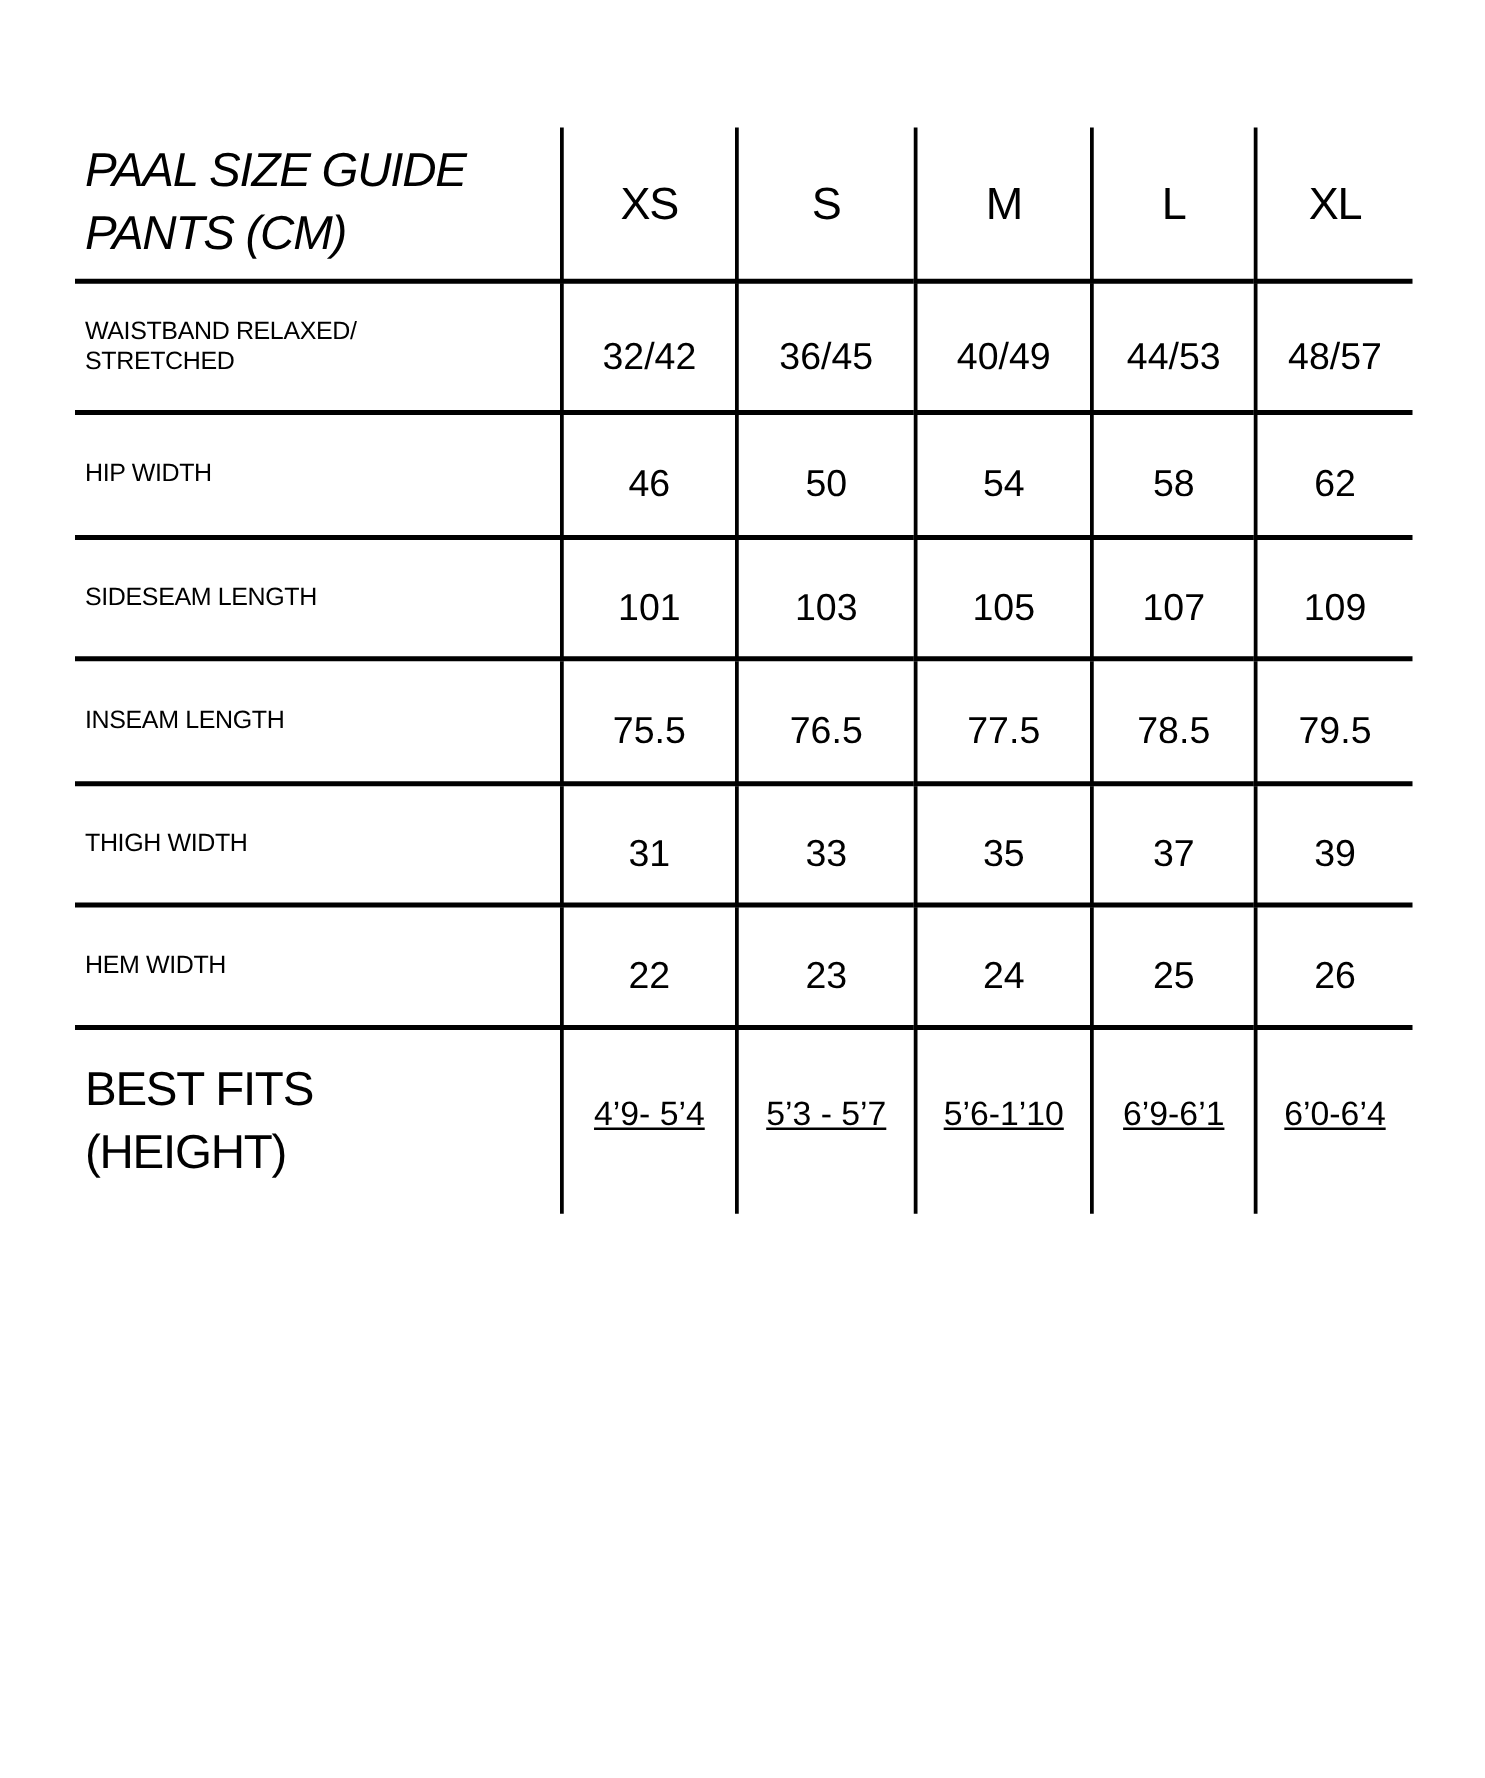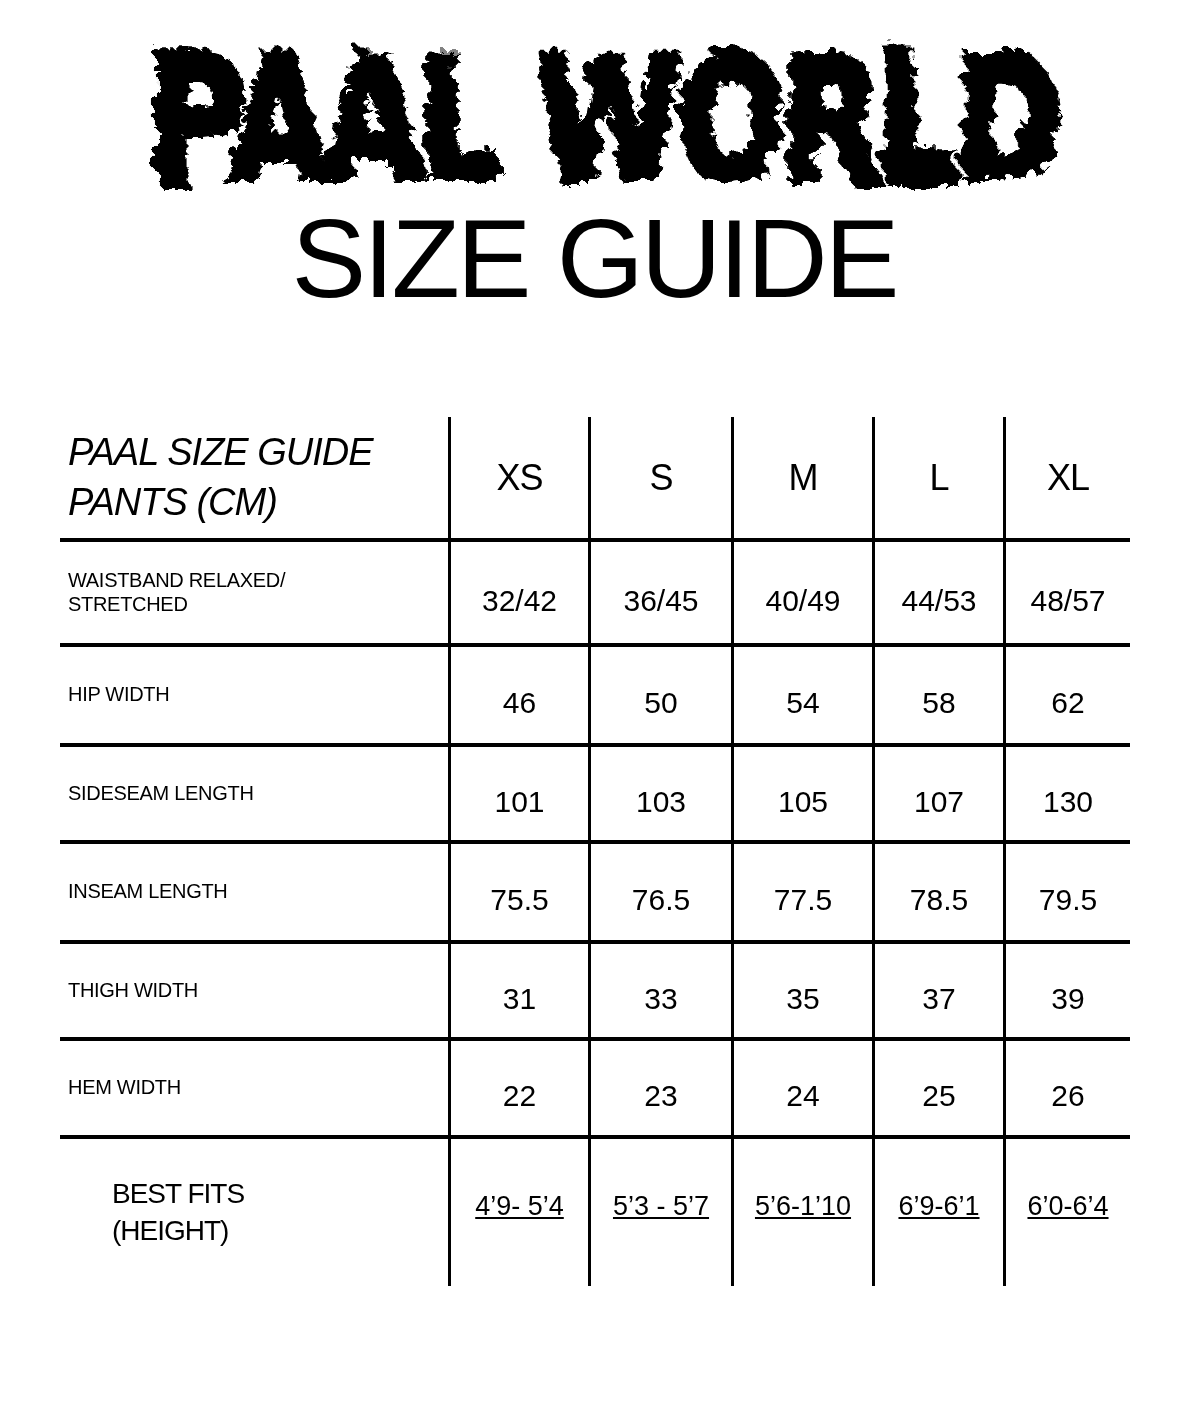--- a/index.html
+++ b/index.html
@@ -55,58 +55,41 @@
     justify-content: center;
   }
   .r-label {
     font-size: 20px;
     line-height: 1.16;
     letter-spacing: -0.3px;
     padding-left: 8px;
     white-space: pre-line;
   }
   .r-label.big {
-    font-size: 28px;
+    font-size: 38px;
     line-height: 1.3;
     letter-spacing: -1px;
-    margin-left: 44px;
   }
   .val {
     font-size: 30px;
     justify-content: center;
     padding-top: 16px;
   }
   .val.small {
     font-size: 27px;
     padding-top: 0;
     padding-bottom: 12px;
     text-decoration: underline;
   }
 </style>
 </head>
 <body>
 
 <div class="page">
 
-  <header class="masthead">
-    <svg class="logo" viewBox="0 0 980 160" preserveAspectRatio="none" aria-hidden="false">
-      <defs>
-        <filter id="warp" x="-6%" y="-25%" width="112%" height="150%">
-          <feTurbulence type="turbulence" baseFrequency="0.008 0.04" numOctaves="2" seed="8" result="big"></feTurbulence>
-          <feDisplacementMap in="SourceGraphic" in2="big" scale="20" result="d1"></feDisplacementMap>
-          <feTurbulence type="turbulence" baseFrequency="0.09 0.12" numOctaves="1" seed="5" result="small"></feTurbulence>
-          <feDisplacementMap in="d1" in2="small" scale="12"></feDisplacementMap>
-        </filter>
-      </defs>
-      <g filter="url(#warp)">
-        <text class="logo-text" x="490" y="126" text-anchor="middle" textLength="910" lengthAdjust="spacingAndGlyphs">PAAL WORLD</text>
-      </g>
-    </svg>
-    <h1 class="subtitle">SIZE GUIDE</h1>
-  </header>
 
   <section class="size-table">
 
     <div class="trow">
       <div class="cell h-label bb">PAAL SIZE GUIDE
 PANTS (CM)</div>
       <div class="cell h-size v bb">XS</div>
       <div class="cell h-size v bb">S</div>
       <div class="cell h-size v bb">M</div>
       <div class="cell h-size v bb">L</div>
@@ -131,21 +114,21 @@
       <div class="cell val v bb">58</div>
       <div class="cell val v bb">62</div>
     </div>
 
     <div class="trow">
       <div class="cell r-label bb">SIDESEAM LENGTH</div>
       <div class="cell val v bb">101</div>
       <div class="cell val v bb">103</div>
       <div class="cell val v bb">105</div>
       <div class="cell val v bb">107</div>
-      <div class="cell val v bb">130</div>
+      <div class="cell val v bb">109</div>
     </div>
 
     <div class="trow">
       <div class="cell r-label bb">INSEAM LENGTH</div>
       <div class="cell val v bb">75.5</div>
       <div class="cell val v bb">76.5</div>
       <div class="cell val v bb">77.5</div>
       <div class="cell val v bb">78.5</div>
       <div class="cell val v bb">79.5</div>
     </div>

